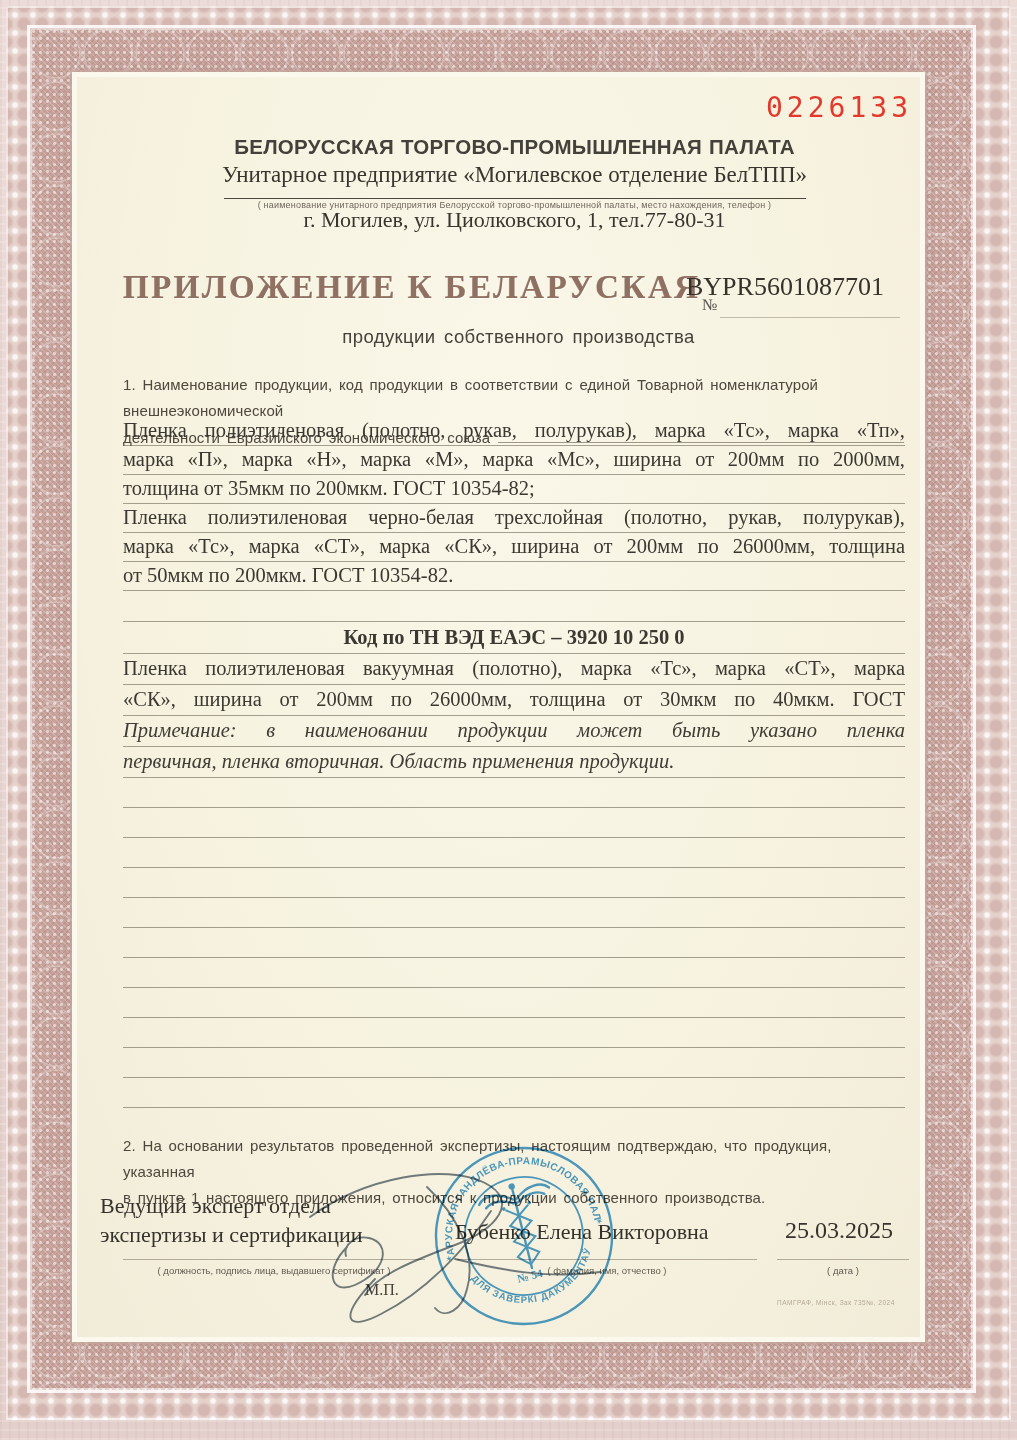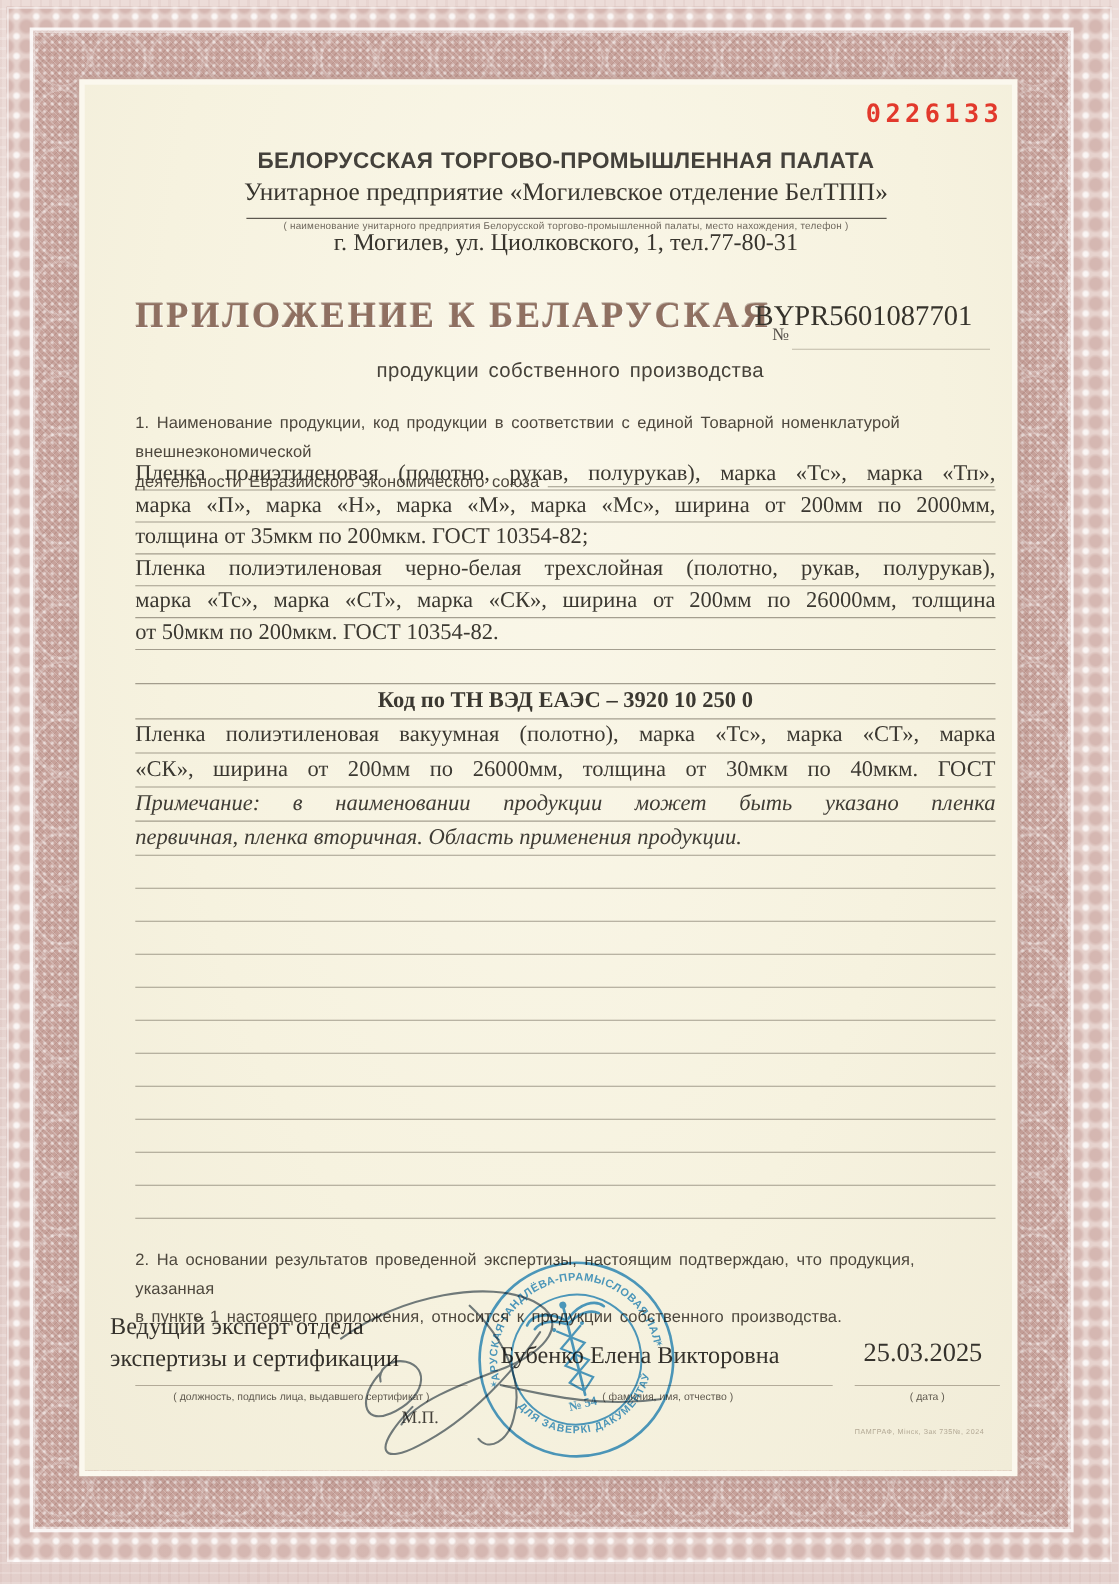--- a/index.html
+++ b/index.html
@@ -39,21 +39,21 @@
   }
   .paper{
     position:absolute;left:77px;top:77px;right:97px;bottom:103px;
     background:radial-gradient(ellipse at 50% 28%, #faf7e9 0%, #f6f2df 60%, #f1ecd8 100%);
     box-shadow: 0 0 0 5px #fbf8ee, 0 0 0 7px rgba(200,170,160,.55), 0 0 18px rgba(90,60,55,.25);
   }
   
   .serial{
     position:absolute;top:14px;right:8px;
     font-family:"DejaVu Sans Mono", monospace;
-    font-size:23px;letter-spacing:4px;color:#e2392c;font-weight:bold;margin-left:46px;
+    font-size:28px;letter-spacing:4px;color:#e2392c;font-weight:normal;margin-left:46px;
   }
   .header-block{position:absolute;left:38px;right:6px;top:58px;text-align:center;}
   .org-name{
     font-family:"Liberation Sans", sans-serif;font-weight:bold;
     font-size:20.5px;letter-spacing:.3px;color:#44413b;word-spacing:1px;
   }
   .org-sub{font-size:23px;color:#38352e;margin-top:3px;}
   .hint-wrap{width:582px;margin:10px auto 11px auto;border-top:1.5px solid #4c4840;padding-top:1px;}
   .hint{
     font-family:"Liberation Sans", sans-serif;font-size:9px;color:#6e675c;letter-spacing:.2px;

